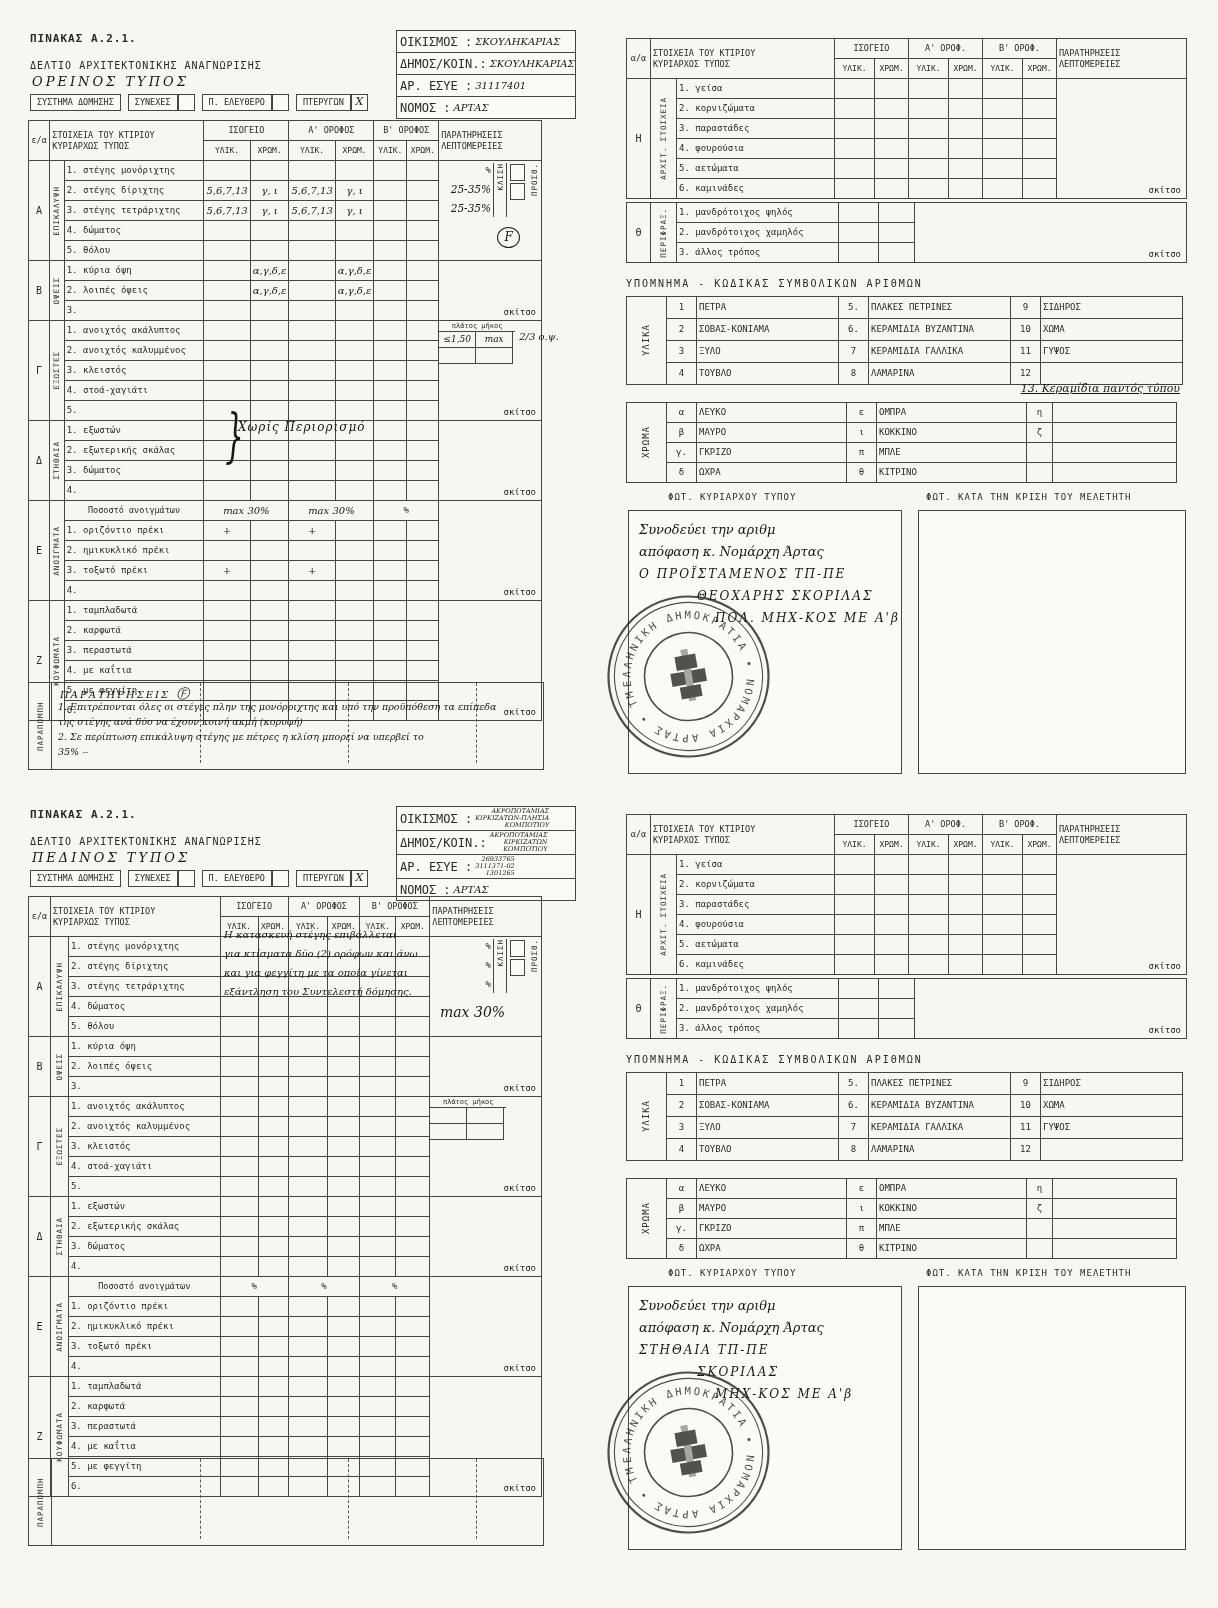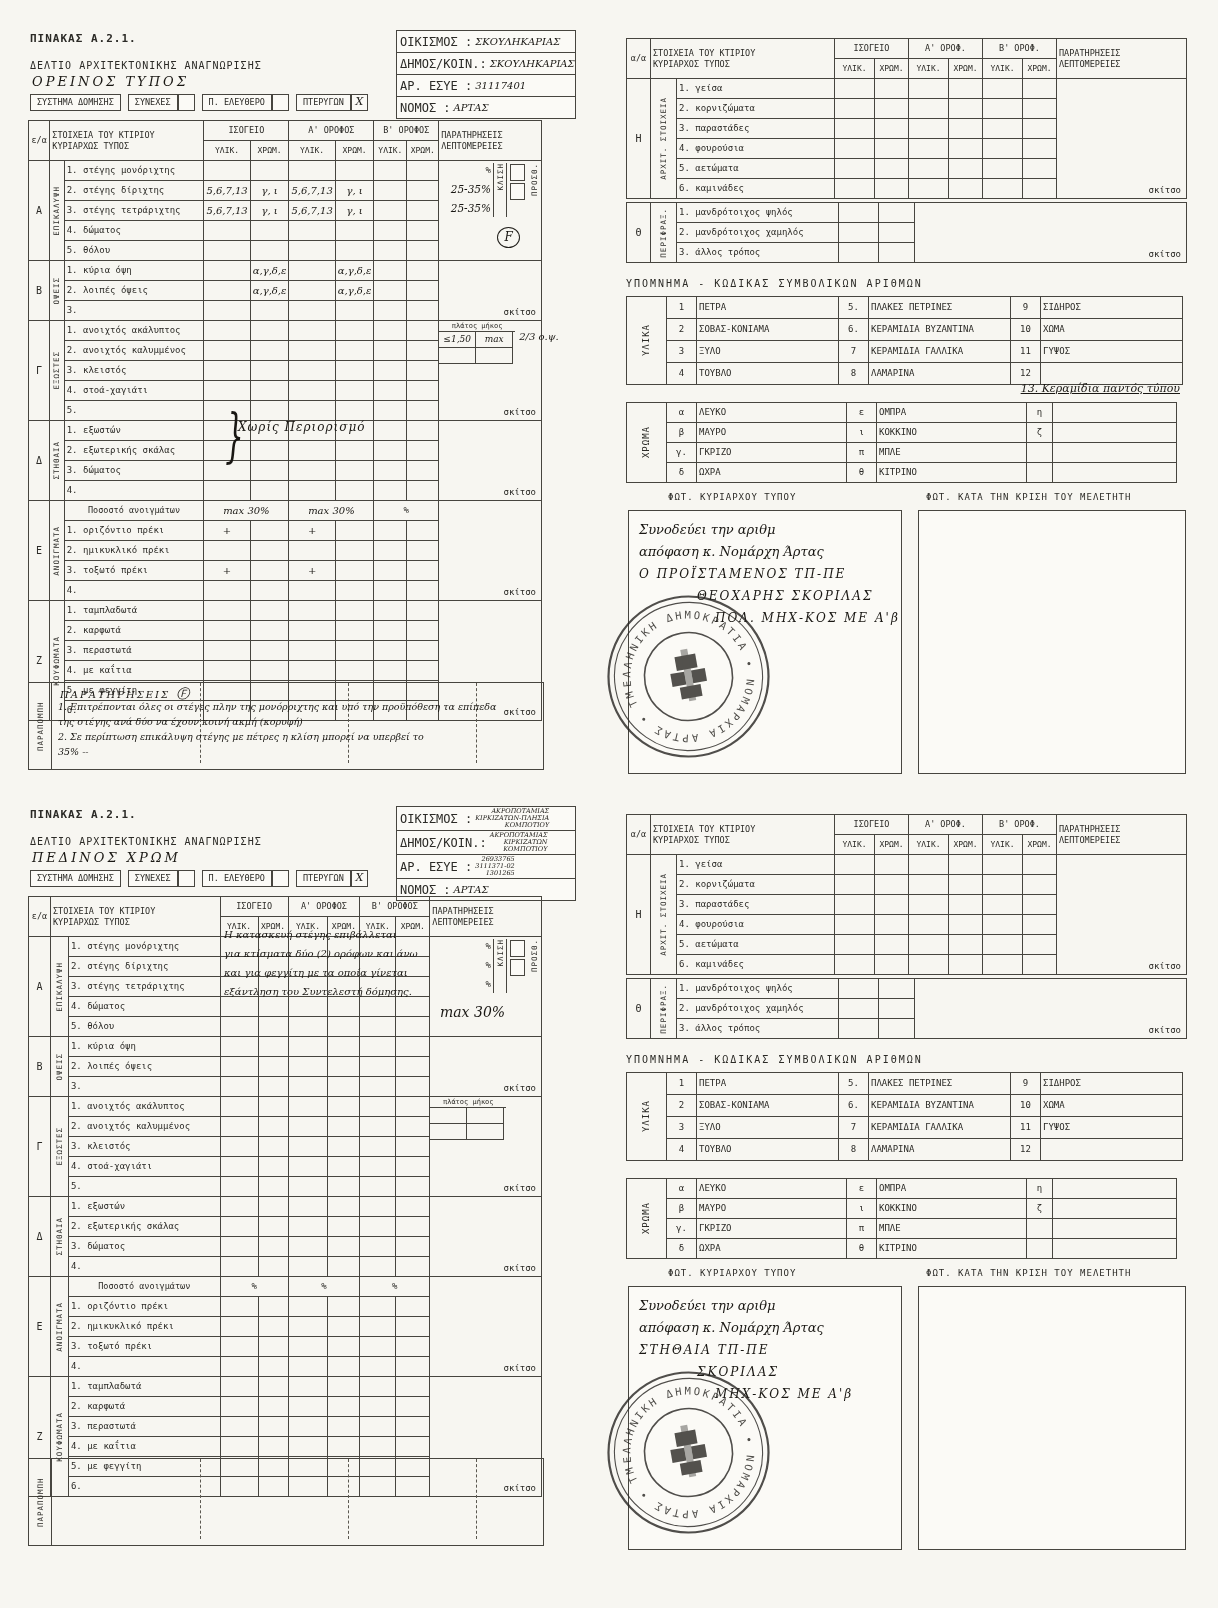--- a/index.html
+++ b/index.html
@@ -744,21 +744,21 @@
               </g>
               <text font-family="DejaVu Sans Mono, monospace" font-size="10.5" letter-spacing="2.5" fill="#24221e"><textPath href="#arc0">ΕΛΛΗΝΙΚΗ ΔΗΜΟΚΡΑΤΙΑ • ΝΟΜΑΡΧΙΑ ΑΡΤΑΣ • ΤΜΗΜΑ ΠΟΛΕΟΔΟΜΙΑΣ •</textPath></text>
             </svg></div>
         </div>
         <div class="photobox" style="left: 292px; width: 266px;"></div>
       </div>
     </div>
   <div class="form" id="form1" style="top:806px">
       <div class="hdr-t tw">ΠΙΝΑΚΑΣ Α.2.1.</div>
       <div class="hdr-s tw">ΔΕΛΤΙΟ ΑΡΧΙΤΕΚΤΟΝΙΚΗΣ ΑΝΑΓΝΩΡΙΣΗΣ</div>
-      <div class="hdr-type hcaps">ΠΕΔΙΝΟΣ ΧΡΩΜ</div>
+      <div class="hdr-type hcaps">ΠΕΔΙΝΟΣ ΤΥΠΟΣ</div>
       <div class="sysbar">
         <div class="seg" style="margin-right: 7px;">ΣΥΣΤΗΜΑ ΔΟΜΗΣΗΣ</div>
         <div class="seg">ΣΥΝΕΧΕΣ</div>
         <div class="cb"></div>
         <div class="seg">Π. ΕΛΕΥΘΕΡΟ</div>
         <div class="cb"></div>
         <div class="seg">ΠΤΕΡΥΓΩΝ</div>
         <div class="cb"><span class="hand">X</span></div>
       </div>
       <div class="infobox">

